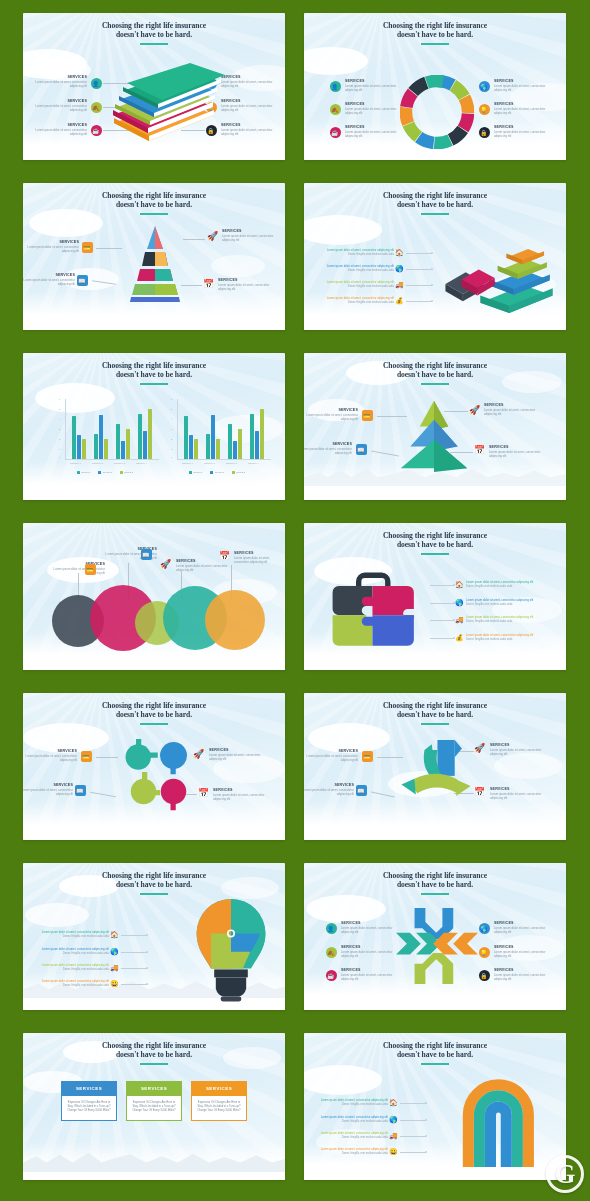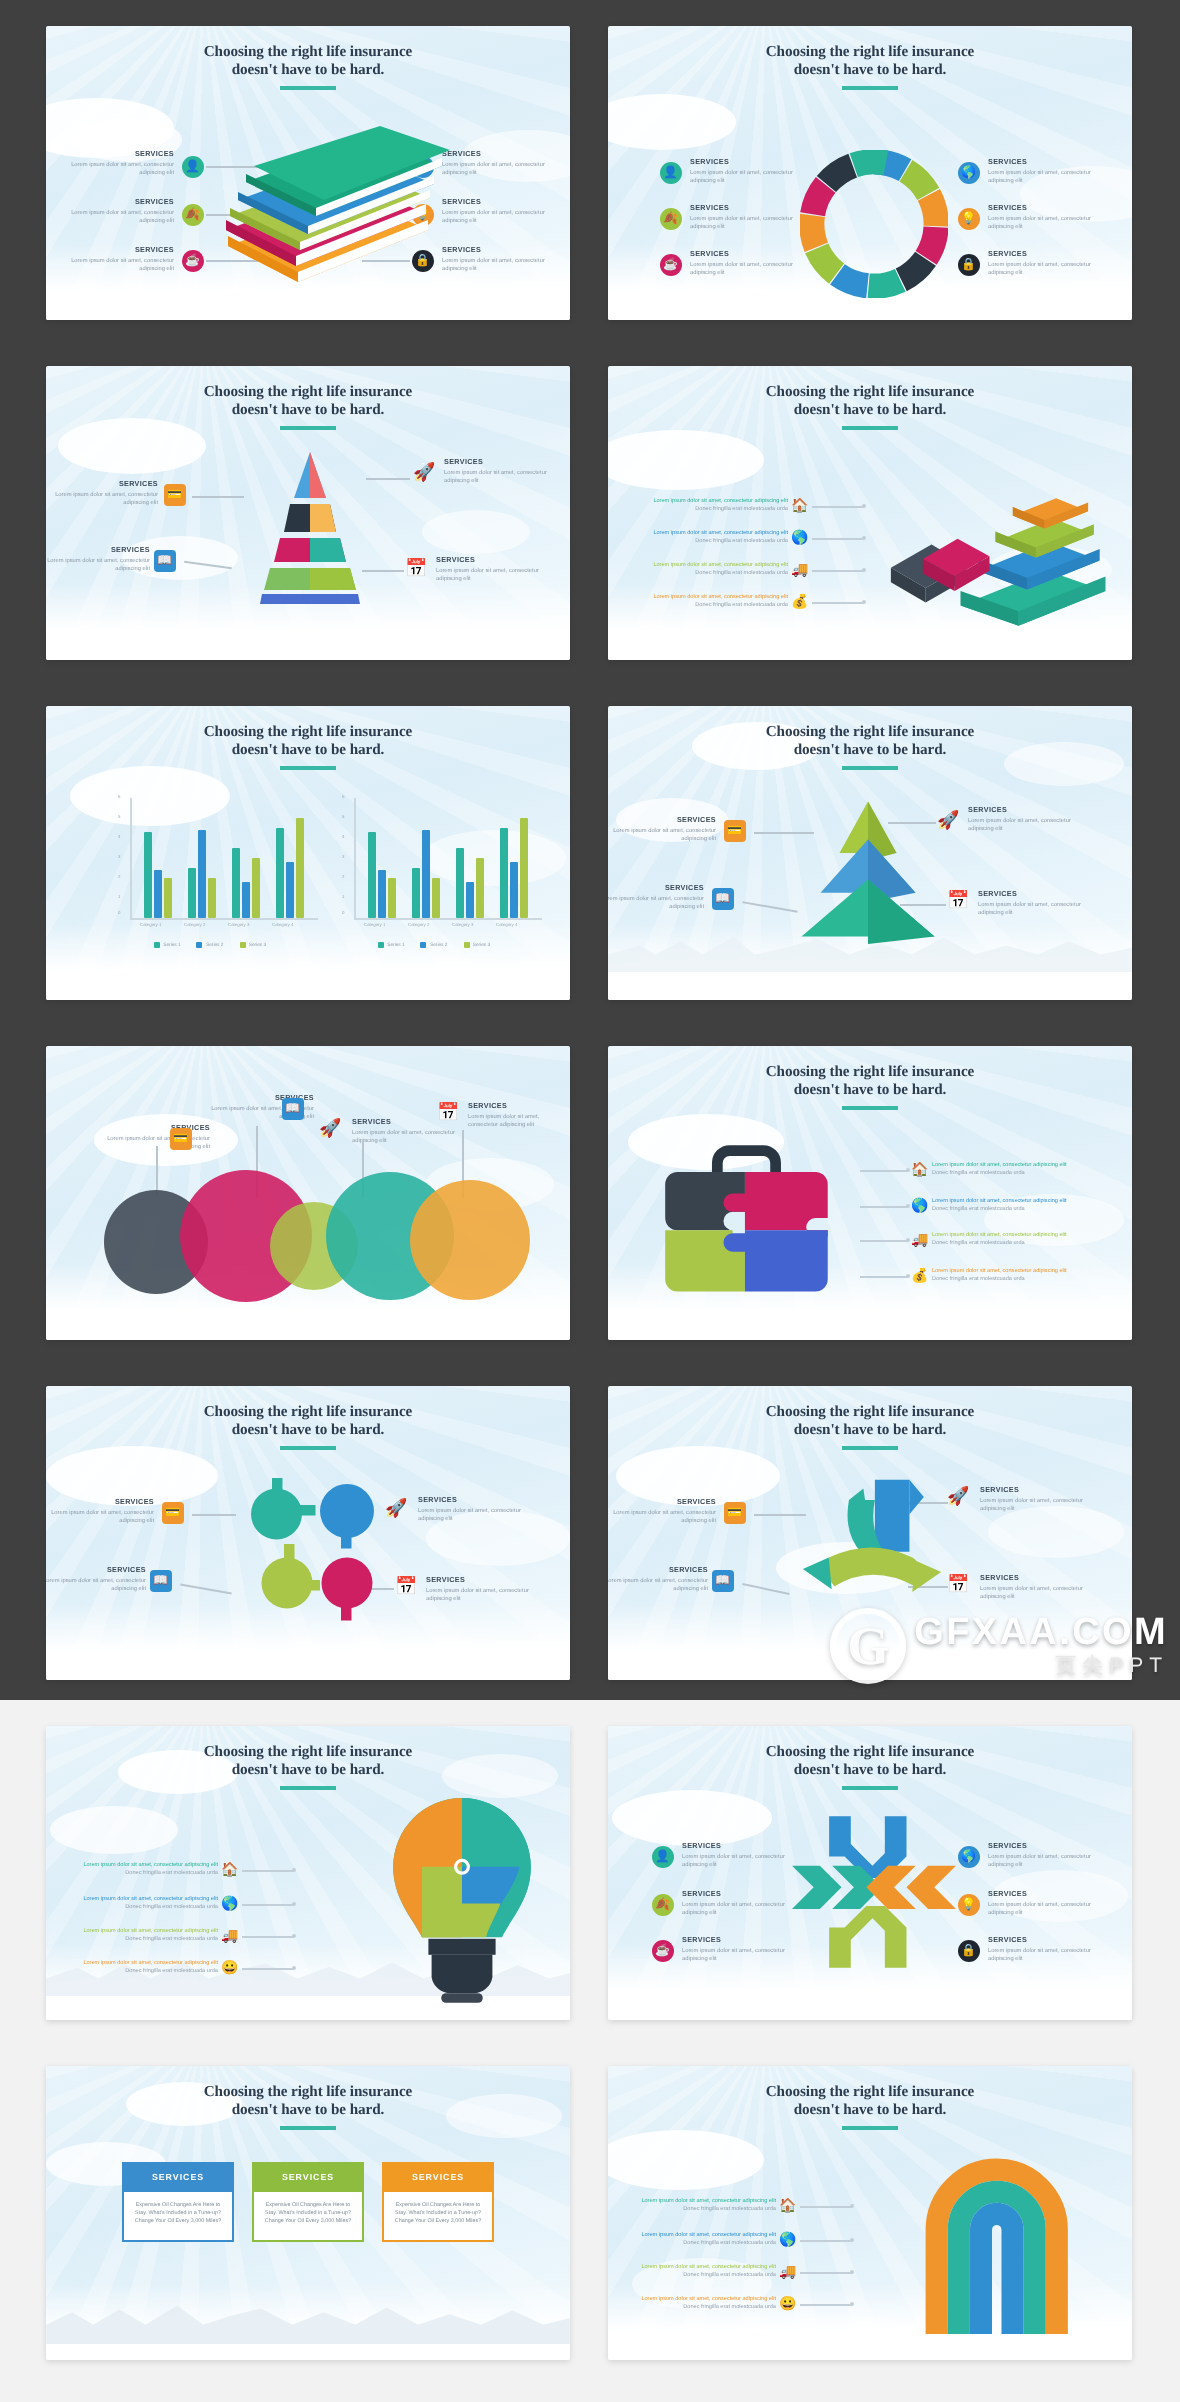--- a/index.html
+++ b/index.html
@@ -2,21 +2,21 @@
 <html><head>
 <meta charset="utf-8">
 <style>
   * { box-sizing: border-box; margin: 0; padding: 0; }
   html, body {
     width: 590px; height: 1201px;
     background: #f2f2f2;
     font-family: "Liberation Sans", sans-serif;
     overflow: hidden;
   }
-  .page { position: relative; width: 590px; height: 850px; background: #404040; }
+  .page { position: relative; width: 590px; height: 1201px; background: #4d7c0f; }
   .grid {
     display: grid;
     grid-template-columns: 262px 262px;
     grid-auto-rows: 147px;
     column-gap: 19px;
     row-gap: 23px;
     padding: 13px 23px;
   }
   .slide {
     position: relative;
@@ -918,18 +918,14 @@
         <path d="M20 124 L20 58 A38 38 0 0 1 96 58 L96 124" fill="none" stroke="#f0952b" stroke-width="14"></path>
         <path d="M34 124 L34 58 A24 24 0 0 1 82 58 L82 124" fill="none" stroke="#2bb3a0" stroke-width="14"></path>
         <path d="M48 124 L48 58 A10 10 0 0 1 68 58 L68 124" fill="none" stroke="#2f8fd0" stroke-width="14"></path>
       </svg>
     </div>
 
   </div>
 
   <div class="wm">
     <div class="gmark">G</div>
-    <div class="wtxt">
-      <span class="w1">GFXAA.COM</span>
-      <span class="w2">页尖PPT</span>
-    </div>
   </div>
 </div>
 
 </body></html>

